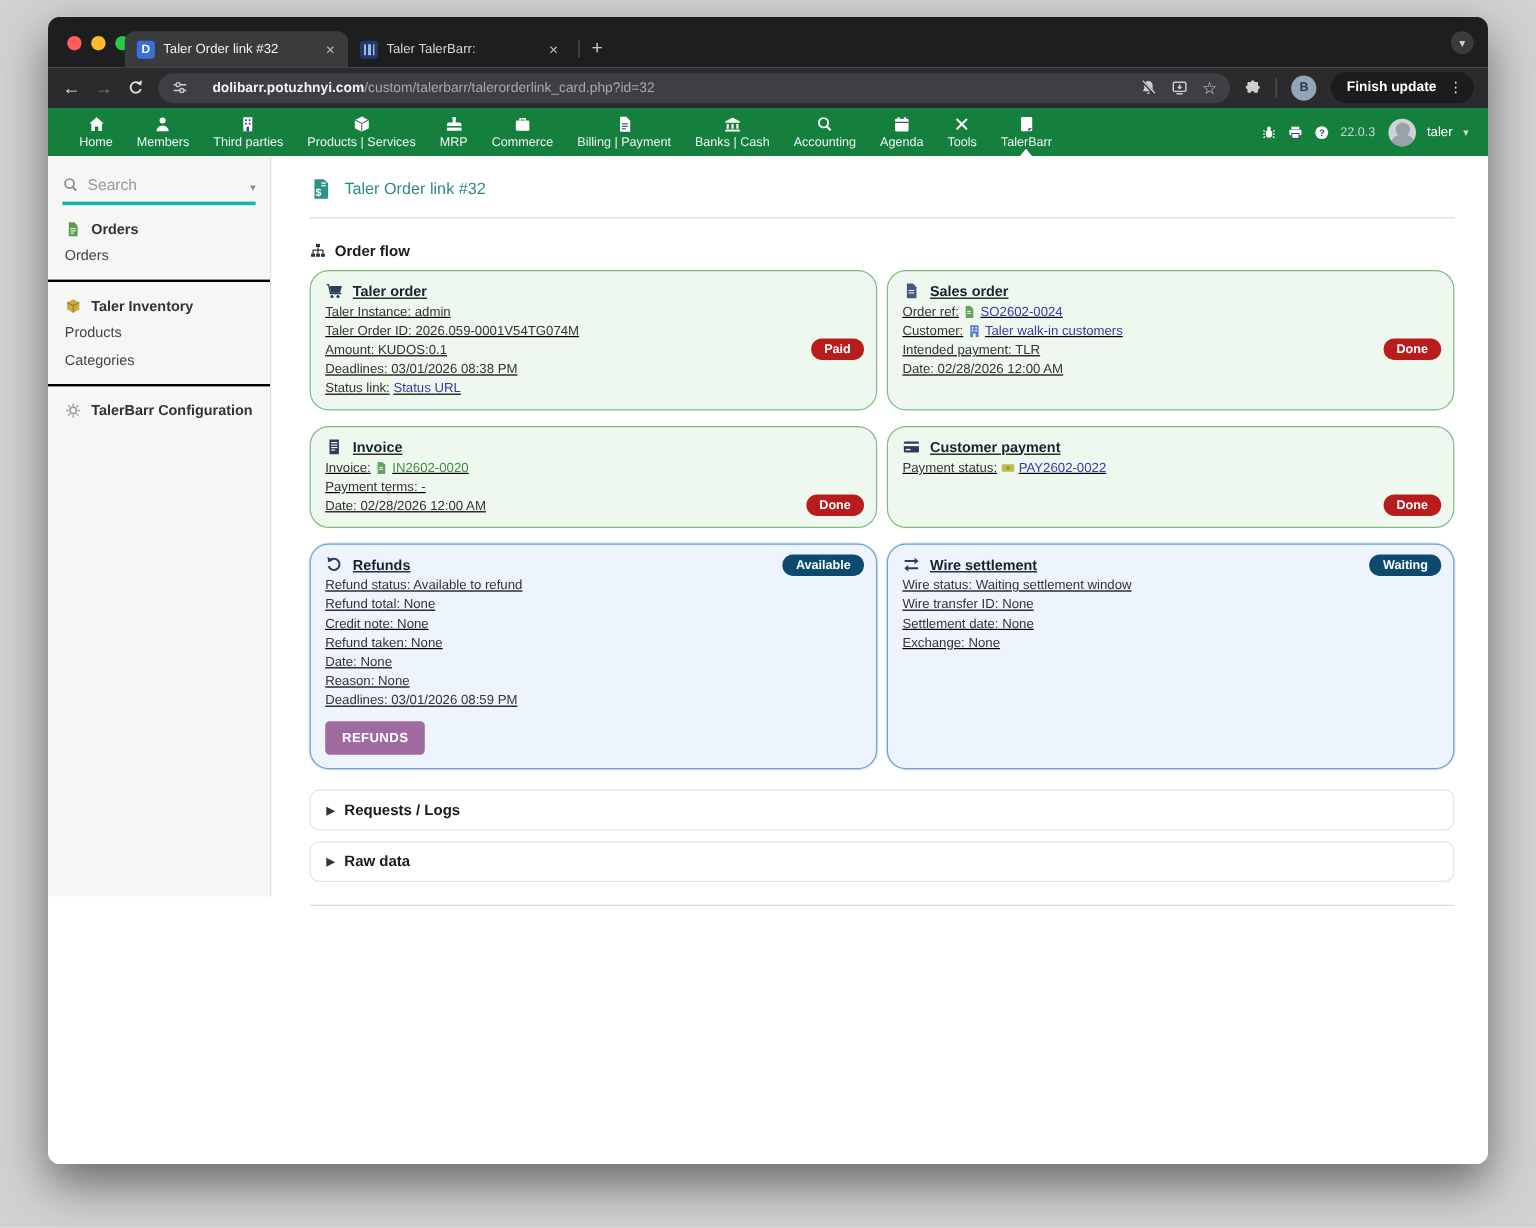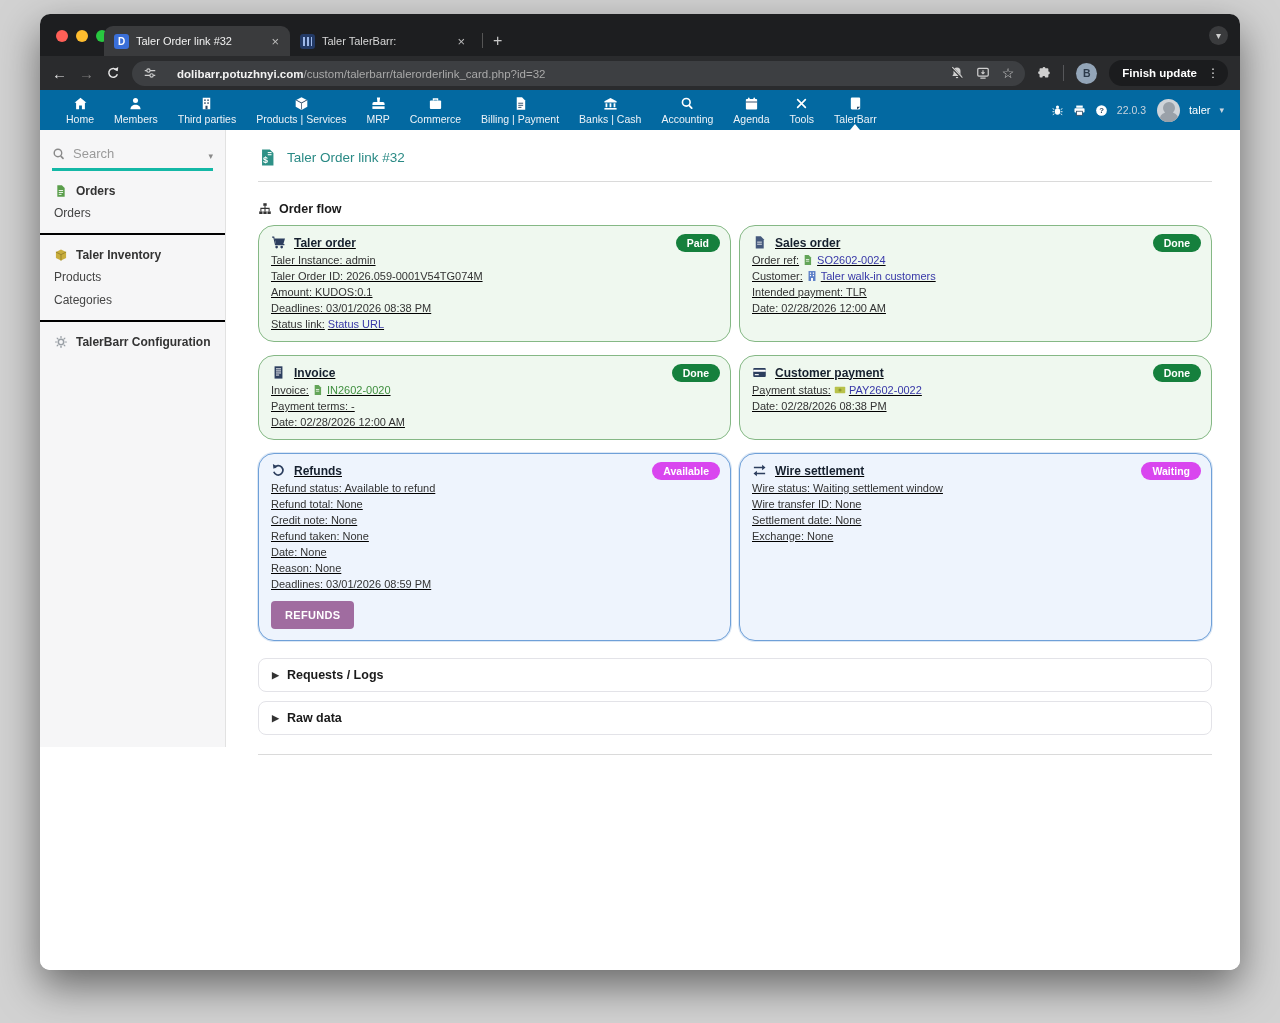--- a/index.html
+++ b/index.html
@@ -38,21 +38,21 @@
   .urltext { flex:1; white-space:nowrap; overflow:hidden; }
   .pill-ic { display:flex; align-items:center; gap:12px; }
   .star { color:#cfcfcf; font-size:14px; }
   .avatarB { width:21px; height:21px; border-radius:50%; background:#93a5b8; color:#2c3a4a; font-size:10.5px; font-weight:bold;
              display:flex; align-items:center; justify-content:center; }
   .finish { background:#1b1c1e; border-radius:14px; height:26px; display:flex; align-items:center; padding:0 6px 0 13px; gap:7px; }
   .finish b { color:#fff; font-size:11.5px; }
   .finish .dots { color:#e6e6e6; font-size:12px; padding:0 3px; }
 
   
-  .dolinav { height:40px; background:#0369a1; display:flex; align-items:center; padding:0 16px; flex:0 0 auto; }
+  .dolinav { height:40px; background:#15803d; display:flex; align-items:center; padding:0 16px; flex:0 0 auto; }
   .menu-items { display:flex; align-items:center; height:100%; }
   .menu-item { display:flex; flex-direction:column; align-items:center; justify-content:center; gap:2px;
                padding:0 10px; height:100%; color:#eef3f8; font-size:10.5px; position:relative; }
   .menu-item .caret-up { position:absolute; bottom:0; left:50%; transform:translateX(-50%);
                width:0; height:0; border-left:5px solid transparent; border-right:5px solid transparent; border-bottom:6px solid #fff; }
   .nav-right { margin-left:auto; display:flex; align-items:center; gap:9px; }
   .nav-right .ver { color:#c9d4de; font-size:10.5px; margin-right:2px; }
   .nav-avatar { width:23px; height:23px; border-radius:50%; background:#cfd3d8; overflow:hidden; position:relative; }
   .nav-avatar i { position:absolute; left:5.5px; top:3px; width:12px; height:12px; border-radius:50%; background:#9aa1a9; }
   .nav-avatar b { position:absolute; left:2.5px; top:13px; width:18px; height:12px; border-radius:50% 50% 0 0; background:#9aa1a9; }
@@ -78,22 +78,22 @@
   .toprule { border:none; border-top:1px solid #dadada; margin:0 0 20px; }
   .flow-head { display:flex; align-items:center; gap:7px; font-size:12.5px; font-weight:bold; color:#1a1a1a; margin-bottom:9px; }
 
   .cards { display:grid; grid-template-columns:1fr 1fr; column-gap:8px; row-gap:13px; }
   .card { border-radius:16px; padding:9px 12px 11px; position:relative;text-decoration:underline; }
   .card.green { background:#eff8ef; border:1px solid #85b885; }
   .card.blue  { background:#eef4fd; border:1px solid #6fa0d8; box-shadow:0 0 0 1px rgba(111,160,216,.25); }
   .card-head { display:flex; align-items:center; gap:8px; font-size:12px; font-weight:bold; color:#16202e; margin-bottom:3px; }
   .badge { position:absolute; top:8px; right:10px; color:#fff; font-size:10.5px; font-weight:bold;
            padding:3px 11px; border-radius:11px; }
-  .badge.green { background:#15803d; }
-  .badge.blue  { background:#d946ef;margin-left:36px; }
+  .badge.green { background:#b91c1c;margin-top:48px; }
+  .badge.blue  { background:#0c4a6e;margin-left:36px; }
   .card-line { font-size:11px; color:#333; margin-top:4px; display:flex; align-items:flex-start; gap:3px; white-space:nowrap; }
   .card-line a { text-decoration:none; color:#3838a8; }
   .card-line a.green { color:#3f8f3f; }
   .btn-refunds { display:inline-block; margin-top:11px; background:#a06ca0; color:#fff; border:none; border-radius:4px;
                  font-size:11px; font-weight:bold; letter-spacing:.3px; padding:8px 14px; font-family:"Liberation Sans", sans-serif; }
 
   .accordions { margin-top:17px; display:flex; flex-direction:column; gap:9px; }
   .accordion { border:1px solid #e3e3e8; border-radius:8px; padding:9px 13px; display:flex; align-items:center; gap:8px;
                font-size:12.5px; font-weight:bold; color:#1a1a1a; background:#fff; }
   .accordion .tri { font-size:9px; color:#333; }
@@ -564,23 +564,20 @@
             <div class="card-line">
               <span>Payment status: </span>
               <span class="ic">
                 <svg width="12" height="12" viewBox="0 0 16 16" fill="#fff" xmlns="http://www.w3.org/2000/svg">
                   <rect x="1" y="3.8" width="14" height="8.4" rx="1" fill="#b8c24a"></rect>
                   <circle cx="8" cy="8" r="2.1" fill="#8f9a2e"></circle>
                 </svg>
               </span>
               <a href="#">PAY2602-0022</a>
             </div>
-            <div class="card-line">
-              <span>Date: 02/28/2026 08:38 PM</span>
-            </div>
           </div>
           <div class="card blue">
             <div class="card-head">
               <span class="ic">
                 <svg width="15" height="15" viewBox="0 0 16 16" fill="#fff" xmlns="http://www.w3.org/2000/svg">
                   <path d="M3.6 5A5 5 0 1 1 3 9.4" fill="none" stroke="#2c3e5e" stroke-width="1.8"></path>
                   <path d="M2 1l.6 5 4.5-2z" fill="#2c3e5e"></path>
                 </svg>
               </span>
               <span>Refunds</span>

